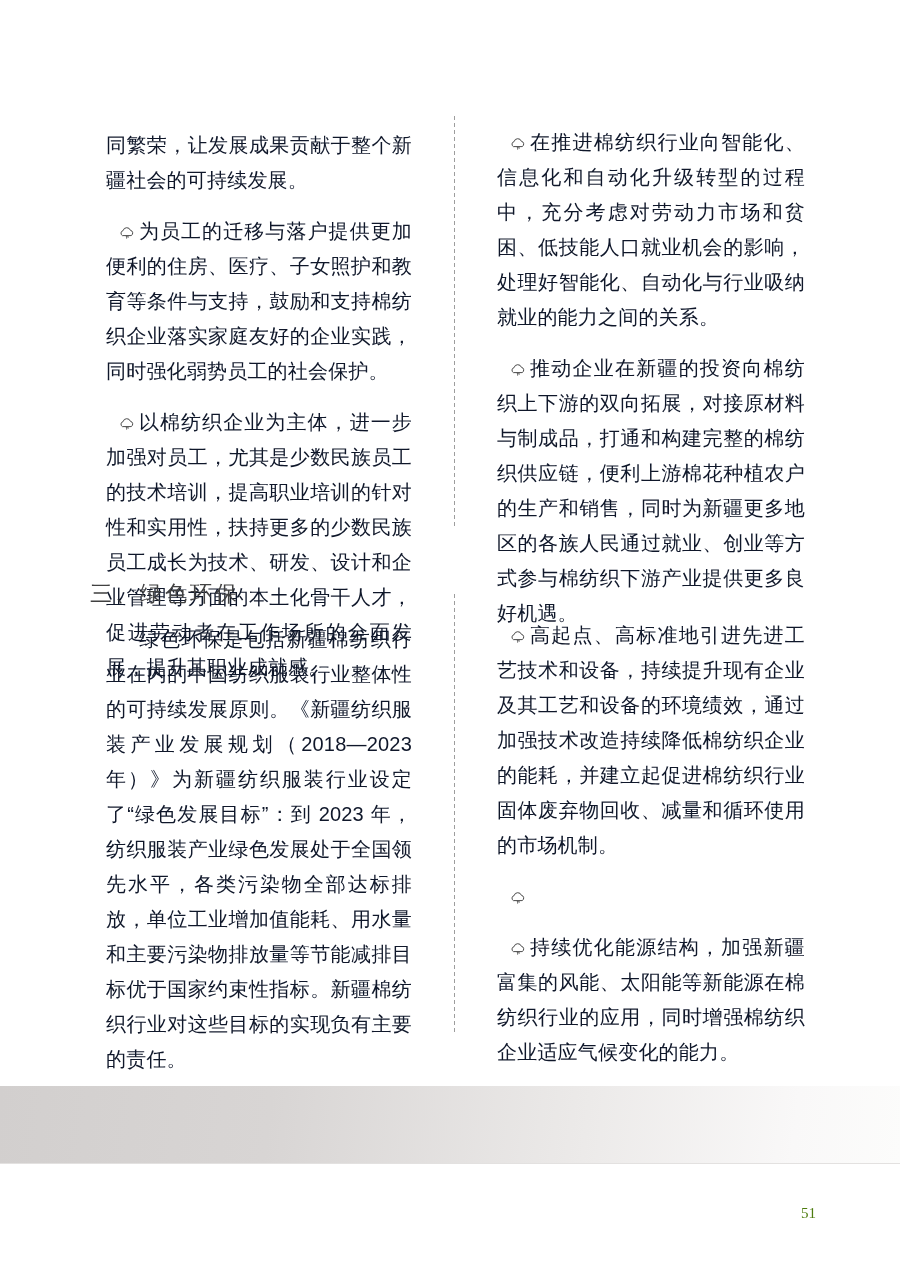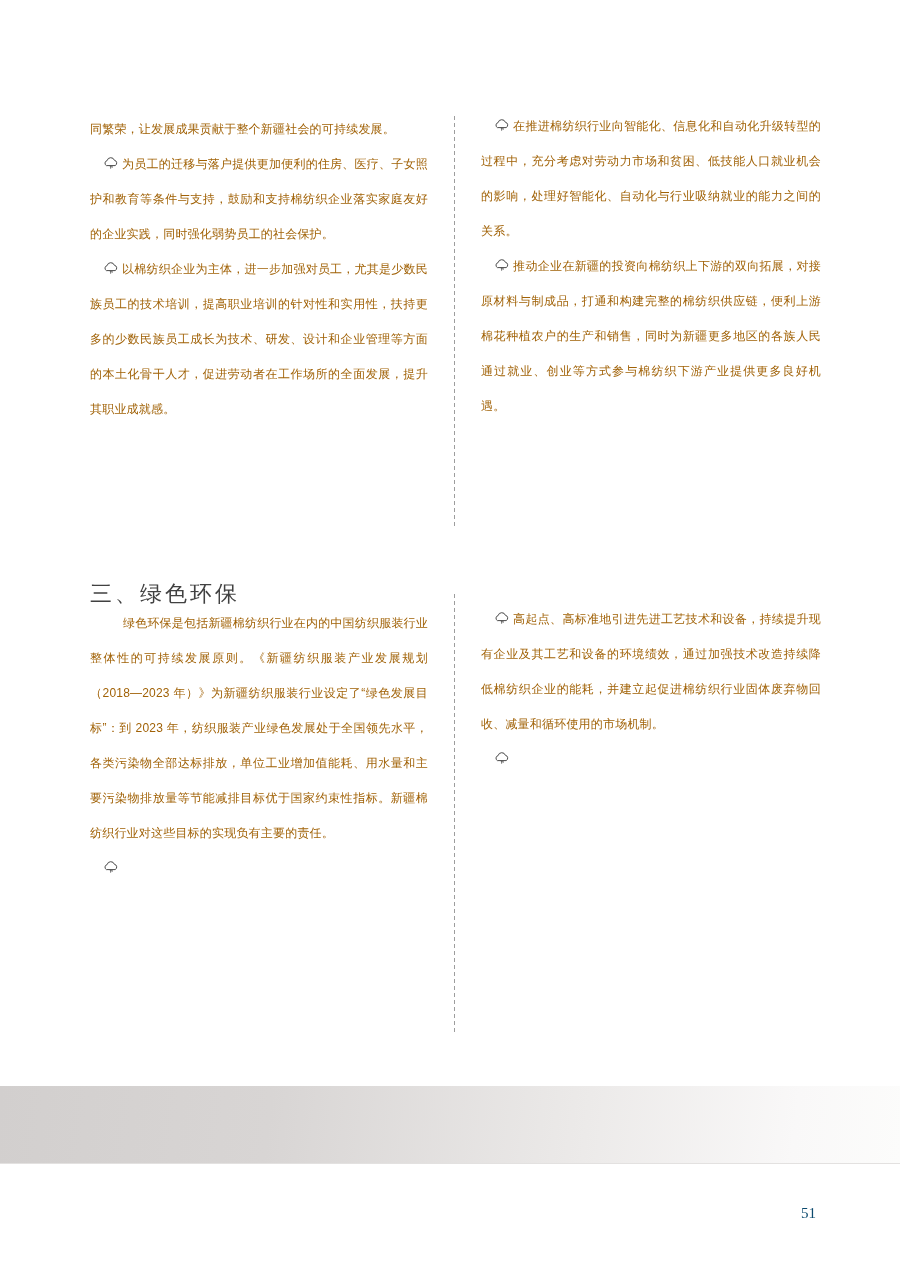--- a/index.html
+++ b/index.html
@@ -6,25 +6,25 @@
   body{
     width:900px;height:1272px;
     background:#ffffff;
     position:relative;
     font-family:"Liberation Sans","DejaVu Sans",sans-serif;
     color:#3e3e3e;
     overflow:hidden;
   }
   .col{position:absolute;}
   .para{
-    margin:0;
-    font-size:12px;
+    margin:16px;
+    font-size:20px;
     line-height:35px;
     text-align:justify;
-    color:#a16207;
+    color:#0f172a;
     letter-spacing:0.2px;
   }
   .bullet-para{text-indent:13px;}
   .indent-para{text-indent:33px;}
   .bullet{
     display:inline-block;
     width:16px;height:13px;
     vertical-align:-1px;
     margin-right:3px;
     text-indent:0;
@@ -55,21 +55,21 @@
     width:900px;height:77px;
     background:linear-gradient(97deg,#d2cfce 0%,#d8d5d4 30%,#eceae9 65%,#f9f8f8 88%,#fcfcfb 100%);
     border-bottom:1px solid #e3e1e0;
   }
   #page-number{
     position:absolute;
     left:801px;top:1205px;
     width:40px;
     font-family:"Liberation Serif","DejaVu Serif",serif;
     font-size:15px;
-    color:#0c4a6e;
+    color:#4d7c0f;
   }
 </style>
 </head>
 <body>
 
 <svg width="0" height="0" style="position:absolute">
   <defs>
     <g id="cotton-glyph">
       <path d="M3.4 9.6 A2.7 2.7 0 0 1 4.1 4.6 A3.8 3.8 0 0 1 11.4 4.3 A2.8 2.8 0 0 1 12.1 9.6 Z" fill="none" stroke="#4a4a4a" stroke-width="1"></path>
       <path d="M7.1 9.8 Q7.9 11.2 7.6 12.6" fill="none" stroke="#4a4a4a" stroke-width="0.9"></path>
@@ -108,18 +108,21 @@
         </svg></span></p>
 </div>
 
 <div class="col" id="bot-right">
   <p class="para bullet-para"><span class="bullet"><svg width="16" height="13" viewBox="0 0 16 13">
           <use href="#cotton-glyph"></use>
         </svg></span><span>高起点、高标准地引进先进工艺技术和设备，持续提升现有企业及其工艺和设备的环境绩效，通过加强技术改造持续降低棉纺织企业的能耗，并建立起促进棉纺织行业固体废弃物回收、减量和循环使用的市场机制。</span></p>
   <p class="para bullet-para"><span class="bullet"><svg width="16" height="13" viewBox="0 0 16 13">
           <use href="#cotton-glyph"></use>
         </svg></span></p>
+  <p class="para bullet-para"><span class="bullet"><svg width="16" height="13" viewBox="0 0 16 13">
+          <use href="#cotton-glyph"></use>
+        </svg></span><span>持续优化能源结构，加强新疆富集的风能、太阳能等新能源在棉纺织行业的应用，同时增强棉纺织企业适应气候变化的能力。</span></p>
 </div>
 
 <div class="divider" id="divider-bottom"></div>
 
 <div id="gray-bar"></div>
 <div id="page-number">51</div>
 
 </body></html>

